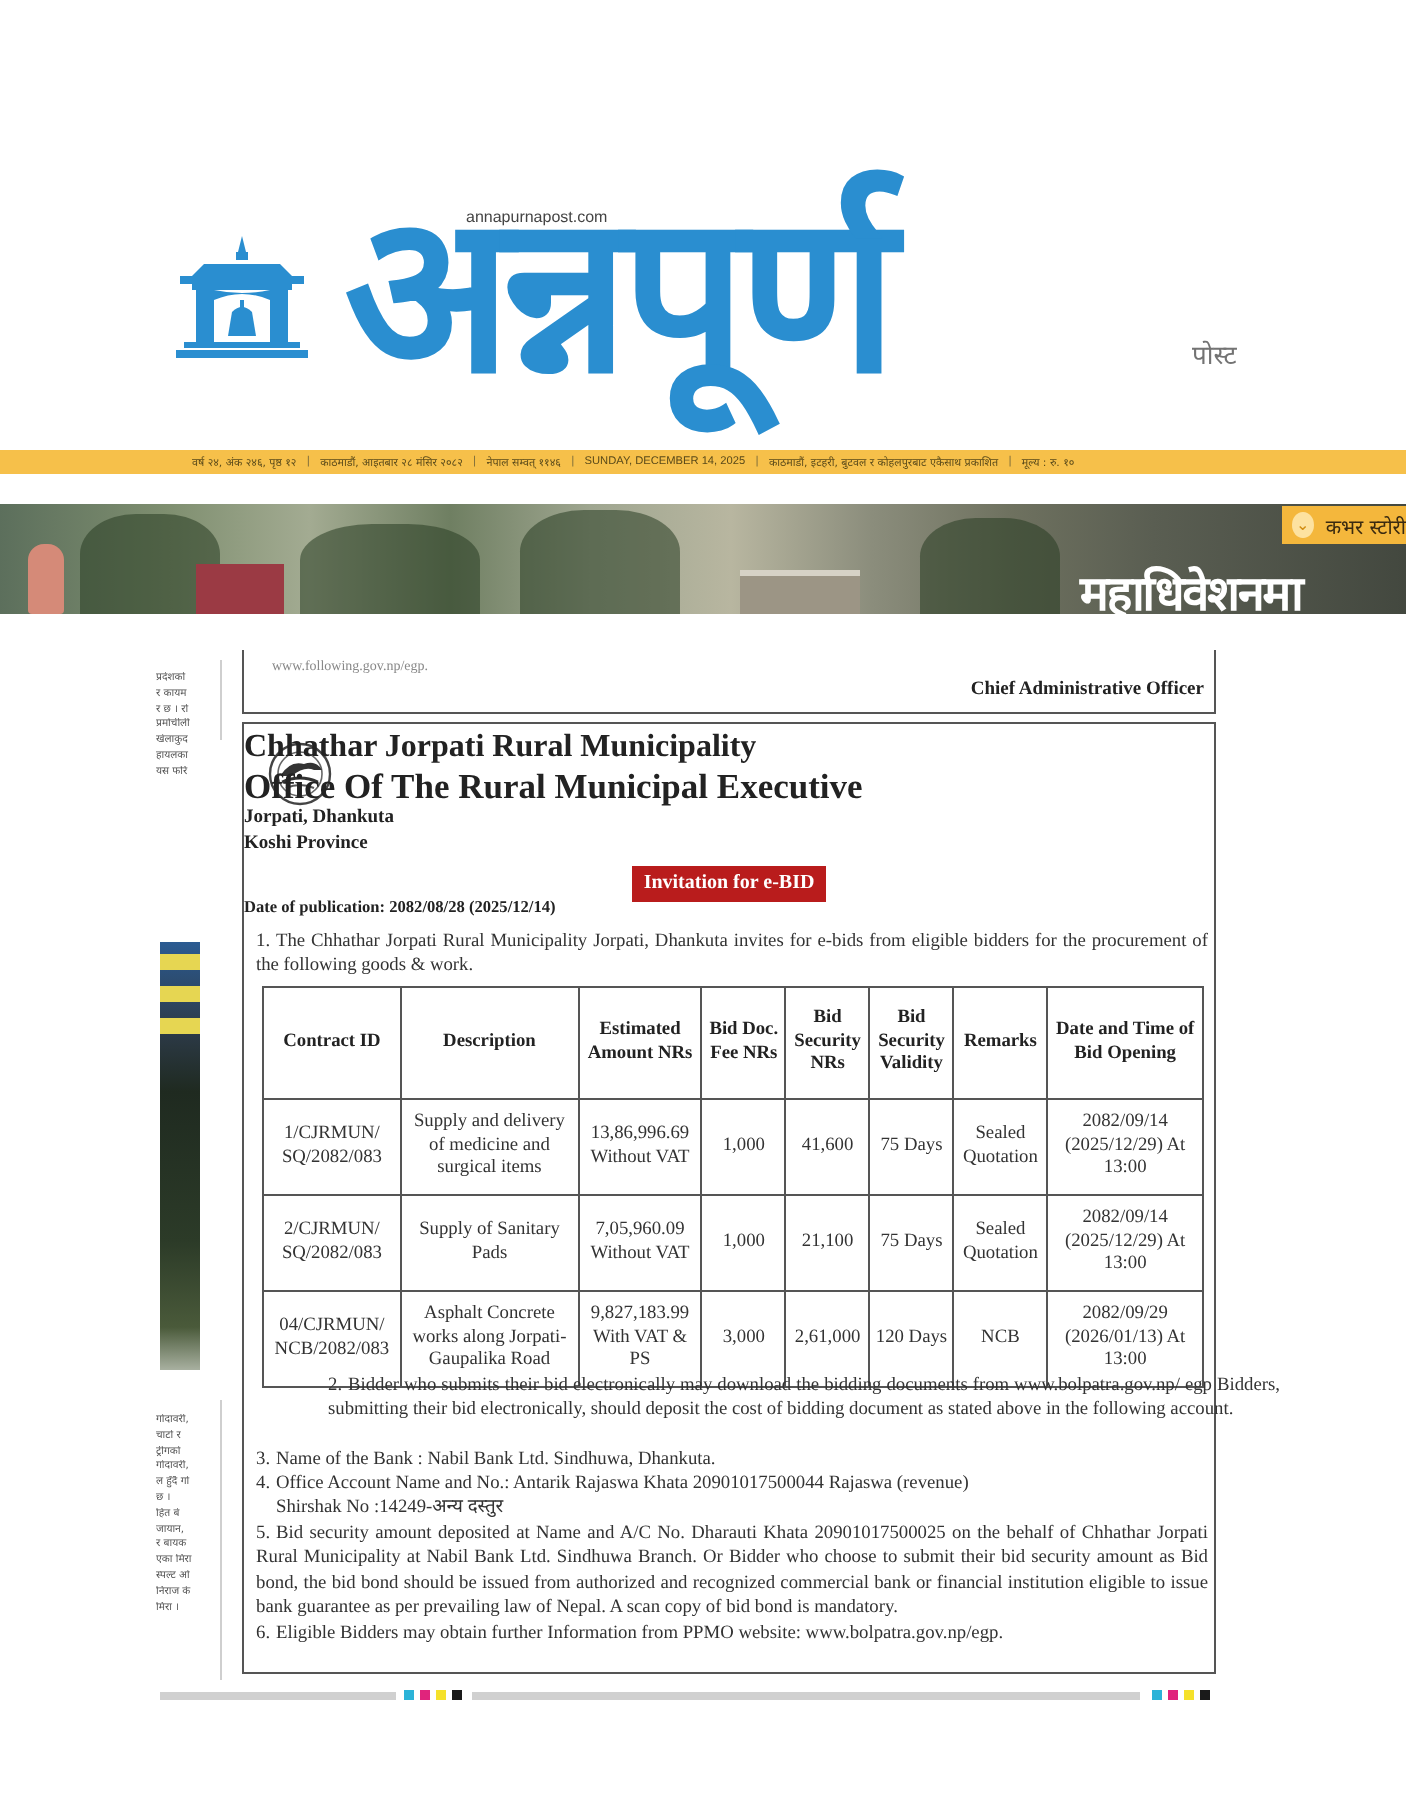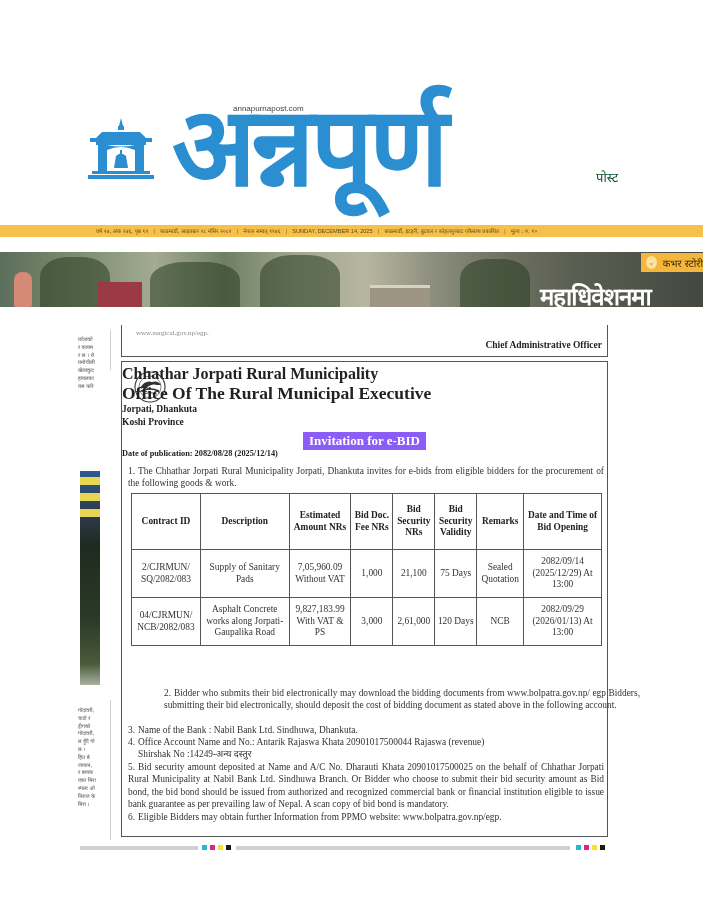--- a/index.html
+++ b/index.html
@@ -4,21 +4,21 @@
 <style>
   * { box-sizing: border-box; margin: 0; padding: 0; }
   html, body { width: 703px; height: 910px; background: #ffffff; overflow: hidden; }
   body { position: relative; font-family: "Liberation Serif", serif; color: #222; }
 
   
   .masthead { position: absolute; left: 0; top: 0; width: 703px; height: 222px; background: #fff; }
   .site-url { position: absolute; left: 233px; top: 104px; font-family: "Liberation Sans", sans-serif; font-size: 8px; color: #444; }
   .logo-emblem { position: absolute; left: 84px; top: 118px; width: 74px; height: 64px; }
   .logo-wordmark { position: absolute; left: 172px; top: 82px; font-family: "DejaVu Sans", sans-serif; font-size: 110px; line-height: 130px; color: #2a8ed0; letter-spacing: -4px; font-weight: bold; white-space: nowrap; }
-  .logo-sub { position: absolute; left: 596px; top: 168px; font-family: "DejaVu Sans", sans-serif; font-size: 13px; color: #14532d; }
+  .logo-sub { position: absolute; left: 596px; top: 168px; font-family: "DejaVu Sans", sans-serif; font-size: 13px; color: #737373; }
 
   
   .info-strip { position: absolute; left: 0; top: 225px; width: 703px; height: 12px; background: #f6c04a; display: flex; align-items: center; padding-left: 96px; font-family: "DejaVu Sans", sans-serif; font-size: 5.4px; color: #5a4a1a; white-space: nowrap; overflow: hidden; }
   .info-strip span { margin-right: 4px; }
   .info-strip .sep { color: #7a6a3a; margin: 0 5px 0 1px; }
   .info-strip .en { font-family: "Liberation Sans", sans-serif; font-size: 5.6px; }
 
   
   .banner { position: absolute; left: 0; top: 252px; width: 703px; height: 55px; overflow: hidden;
     background: linear-gradient(90deg, #5c6f5c 0%, #7f8f70 12%, #a3ab92 22%, #6f7f62 32%, #9fa690 42%, #b8b6a0 52%, #8b8d7c 62%, #6e715f 72%, #5a5e52 82%, #43483f 100%); }
@@ -46,21 +46,21 @@
 
   
   .notice { position: absolute; left: 121px; top: 361px; width: 487px; height: 476px; border: 1px solid #555; background: #fff; }
   .seal { position: absolute; left: 8px; top: 8px; width: 40px; height: 34px; }
   .n-title { position: absolute; left: 0; width: 100%; text-align: left; font-weight: bold; color: #222; }
   .t1 { top: 3px; font-size: 16px; }
   .t2 { top: 21px; font-size: 17.5px; }
   .t3 { top: 42px; font-size: 9.5px; }
   .t4 { top: 55px; font-size: 9.5px; }
   .badge-wrap { position: absolute; top: 69px; left: 0; width: 100%; text-align: center; }
-  .badge { display: inline-block; background: #8b5cf6; color: #fff; font-weight: bold; font-size: 13px; padding: 1px 6px; line-height: 16px; }
+  .badge { display: inline-block; background: #b91c1c; color: #fff; font-weight: bold; font-size: 10px; padding: 1px 6px; line-height: 16px; }
   .t5 { top: 87px; font-size: 8.3px; }
 
   .para { position: absolute; left: 6px; width: 476px; font-size: 9.4px; line-height: 12.4px; color: #333; text-align: justify; }
   .para .num { display: inline-block; width: 10px; }
   .para .cont { padding-left: 10px; }
   .p1 { top: 103px; }
 
   table.bids { position: absolute; left: 9px; top: 131px; width: 471px; border-collapse: collapse; font-size: 9.4px; color: #333; }
   table.bids th, table.bids td { border: 1px solid #555; text-align: center; vertical-align: middle; line-height: 11.5px; padding: 1px 2px; }
   table.bids th { font-weight: bold; height: 56px; color: #222; }
@@ -157,21 +157,21 @@
   <div>र बायक</div>
   <div>एका मिरा</div>
   <div>स्पल्ट ओ</div>
   <div>निराज के</div>
   <div>मिरा ।</div>
 </div>
 <div class="col-rule" style="top:330px;height:40px;"></div>
 <div class="col-rule" style="top:700px;height:140px;"></div>
 
 <div class="prev-box">
-  <div class="prev-url">www.surgical.gov.np/egp.</div>
+  <div class="prev-url">www.following.gov.np/egp.</div>
   <div class="prev-sign">Chief Administrative Officer</div>
 </div>
 
 <div class="notice">
   <svg class="seal" viewBox="0 0 40 34">
     <circle cx="20" cy="17" r="15" fill="none" stroke="#444" stroke-width="1.2"></circle>
     <circle cx="20" cy="17" r="11" fill="none" stroke="#666" stroke-width="0.8"></circle>
     <path d="M10,18 Q15,10 22,12 Q28,10 31,15 L27,15 Q22,13 16,18 Z" fill="#333"></path>
     <path d="M11,21 Q20,17 29,21" fill="none" stroke="#333" stroke-width="1.4"></path>
     <path d="M13,24 Q20,21 27,24" fill="none" stroke="#555" stroke-width="1"></path>
@@ -207,20 +207,30 @@
         <th>Estimated Amount NRs</th>
         <th>Bid Doc. Fee NRs</th>
         <th>Bid Security NRs</th>
         <th>Bid Security Validity</th>
         <th>Remarks</th>
         <th>Date and Time of Bid Opening</th>
       </tr>
     </thead>
     <tbody>
       <tr>
+        <td>1/CJRMUN/ SQ/2082/083</td>
+        <td>Supply and delivery of medicine and surgical items</td>
+        <td>13,86,996.69 Without VAT</td>
+        <td>1,000</td>
+        <td>41,600</td>
+        <td>75 Days</td>
+        <td>Sealed Quotation</td>
+        <td>2082/09/14 (2025/12/29) At 13:00</td>
+      </tr>
+      <tr>
         <td>2/CJRMUN/ SQ/2082/083</td>
         <td>Supply of Sanitary Pads</td>
         <td>7,05,960.09 Without VAT</td>
         <td>1,000</td>
         <td>21,100</td>
         <td>75 Days</td>
         <td>Sealed Quotation</td>
         <td>2082/09/14 (2025/12/29) At 13:00</td>
       </tr>
       <tr class="last">

